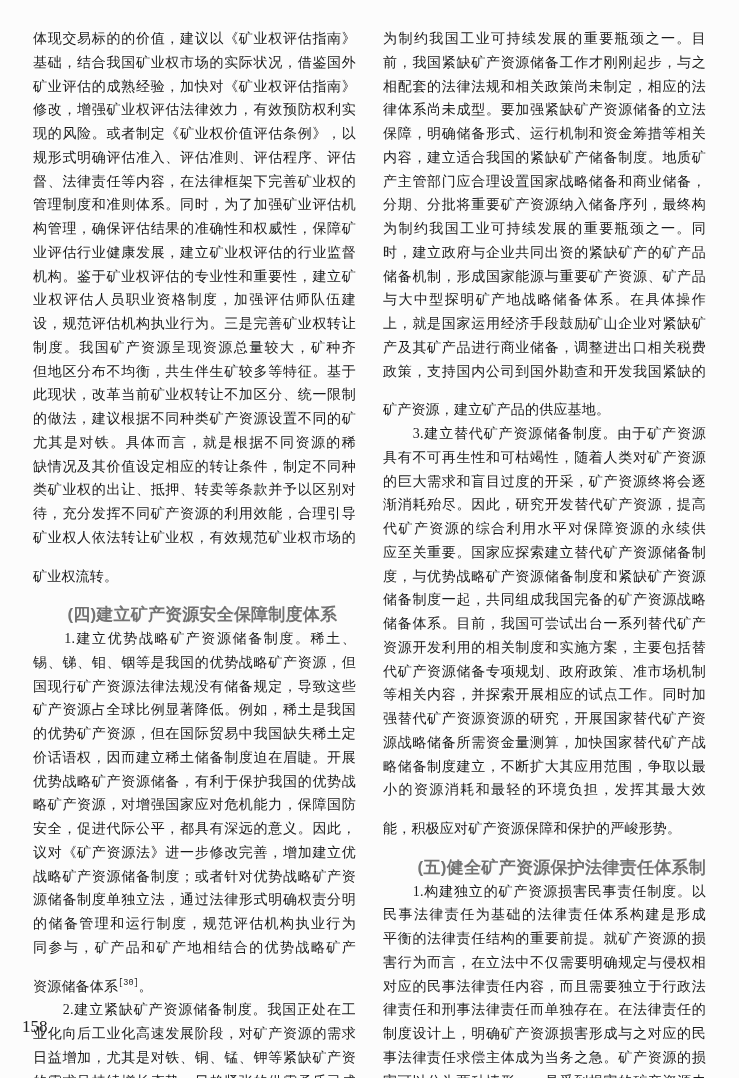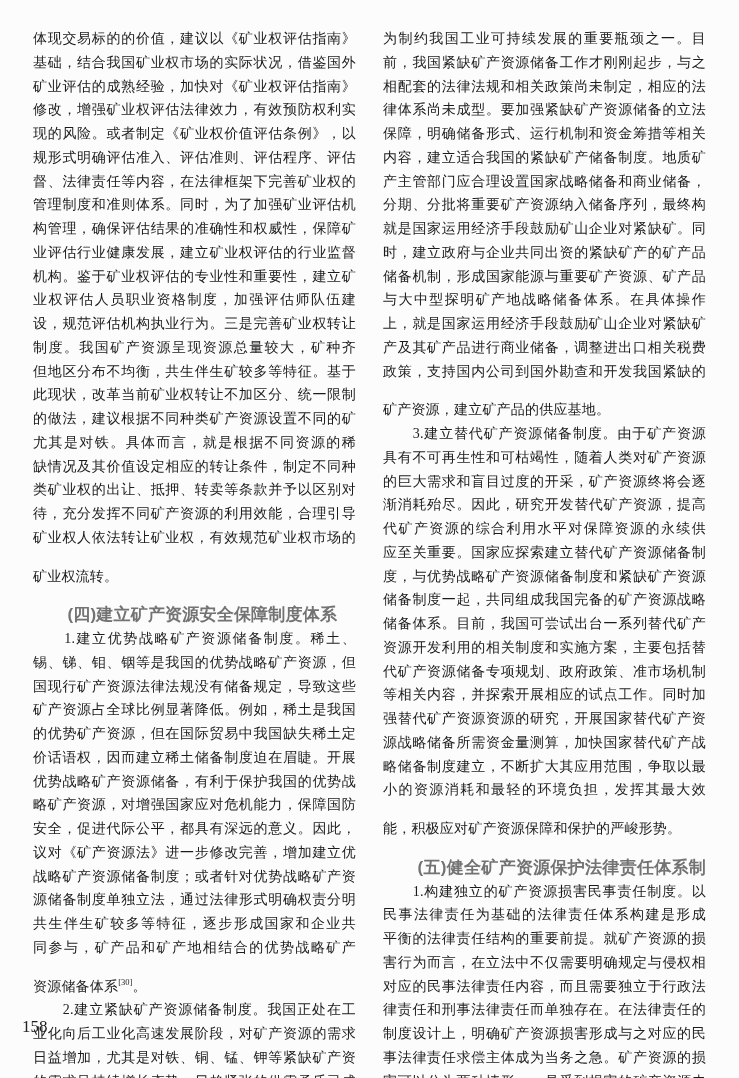--- a/index.html
+++ b/index.html
@@ -35,20 +35,21 @@
     font-weight: 700;
     font-family: "Liberation Sans", "DejaVu Sans", sans-serif;
     font-size: 17px;
     color: #737373;
   }
   sup.ref {
     font-size: 8.5px;
     vertical-align: super;
     line-height: 0;
     letter-spacing: 0;
+    font-family: Liberation Mono, monospace;
   }
   .page-number {
     position: absolute;
     left: 22px; top: 1016px;
     font-size: 17px;
     line-height: 22px;
     color: #222;
   }
 </style>
 </head>
@@ -86,38 +87,38 @@
         <div class="line body">国现行矿产资源法律法规没有储备规定，导致这些</div>
         <div class="line body">矿产资源占全球比例显著降低。例如，稀土是我国</div>
         <div class="line body">的优势矿产资源，但在国际贸易中我国缺失稀土定</div>
         <div class="line body">价话语权，因而建立稀土储备制度迫在眉睫。开展</div>
         <div class="line body">优势战略矿产资源储备，有利于保护我国的优势战</div>
         <div class="line body">略矿产资源，对增强国家应对危机能力，保障国防</div>
         <div class="line body">安全，促进代际公平，都具有深远的意义。因此，建</div>
         <div class="line body">议对《矿产资源法》进一步修改完善，增加建立优势</div>
         <div class="line body">战略矿产资源储备制度；或者针对优势战略矿产资</div>
         <div class="line body">源储备制度单独立法，通过法律形式明确权责分明</div>
-        <div class="line body">共生伴生矿较多等特征，逐步形成国家和企业共</div>
+        <div class="line body">的储备管理和运行制度，规范评估机构执业行为</div>
         <div class="line body">同参与，矿产品和矿产地相结合的优势战略矿产</div>
         <div class="line end">资源储备体系<sup class="ref">[30]</sup>。</div>
         <div class="line body">　　2.建立紧缺矿产资源储备制度。我国正处在工</div>
         <div class="line body">业化向后工业化高速发展阶段，对矿产资源的需求</div>
         <div class="line body">日益增加，尤其是对铁、铜、锰、钾等紧缺矿产资源</div>
         <div class="line body">的需求呈持续增长态势，日趋紧张的供需矛盾已成</div>
       </div>
     <div class="col">
         <div class="line body">为制约我国工业可持续发展的重要瓶颈之一。目</div>
         <div class="line body">前，我国紧缺矿产资源储备工作才刚刚起步，与之</div>
         <div class="line body">相配套的法律法规和相关政策尚未制定，相应的法</div>
         <div class="line body">律体系尚未成型。要加强紧缺矿产资源储备的立法</div>
         <div class="line body">保障，明确储备形式、运行机制和资金筹措等相关</div>
         <div class="line body">内容，建立适合我国的紧缺矿产储备制度。地质矿</div>
         <div class="line body">产主管部门应合理设置国家战略储备和商业储备，</div>
         <div class="line body">分期、分批将重要矿产资源纳入储备序列，最终构</div>
-        <div class="line body">就是国家运用经济手段鼓励矿山企业对紧缺矿。同</div>
+        <div class="line body">为制约我国工业可持续发展的重要瓶颈之一。同</div>
         <div class="line body">时，建立政府与企业共同出资的紧缺矿产的矿产品</div>
         <div class="line body">储备机制，形成国家能源与重要矿产资源、矿产品</div>
         <div class="line body">与大中型探明矿产地战略储备体系。在具体操作</div>
         <div class="line body">上，就是国家运用经济手段鼓励矿山企业对紧缺矿</div>
         <div class="line body">产及其矿产品进行商业储备，调整进出口相关税费</div>
         <div class="line body">政策，支持国内公司到国外勘查和开发我国紧缺的</div>
         <div class="line end">矿产资源，建立矿产品的供应基地。</div>
         <div class="line body">　　3.建立替代矿产资源储备制度。由于矿产资源</div>
         <div class="line body">具有不可再生性和可枯竭性，随着人类对矿产资源</div>
         <div class="line body">的巨大需求和盲目过度的开采，矿产资源终将会逐</div>

